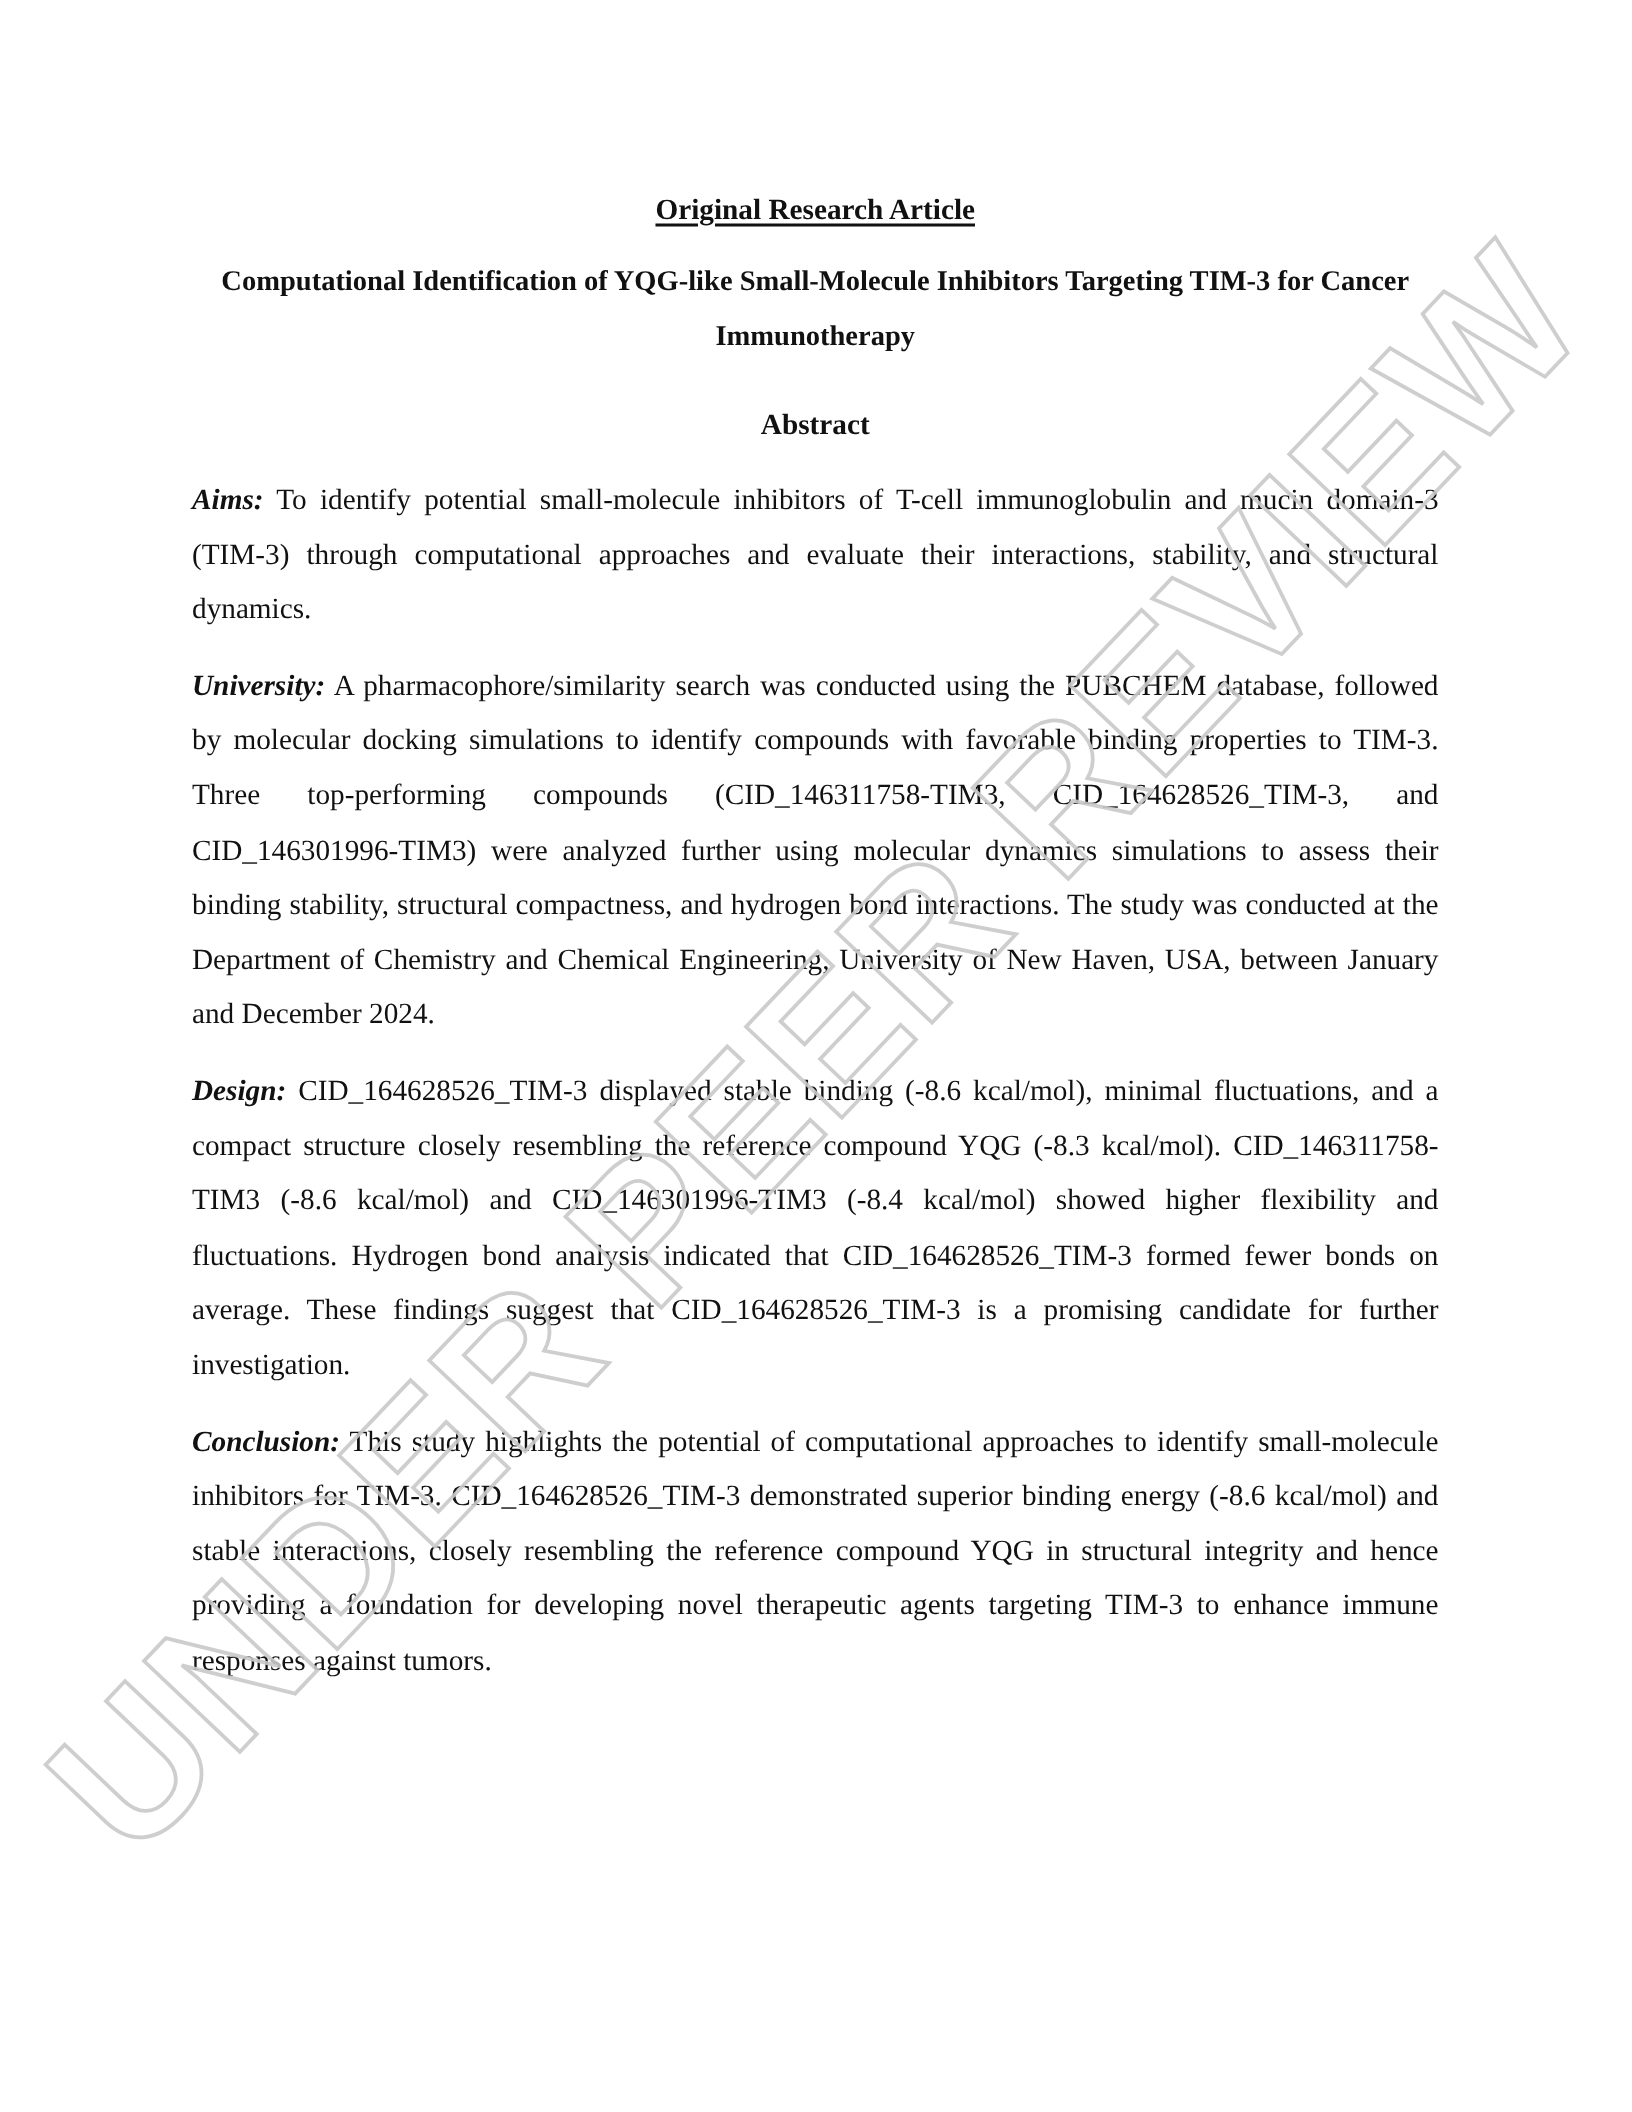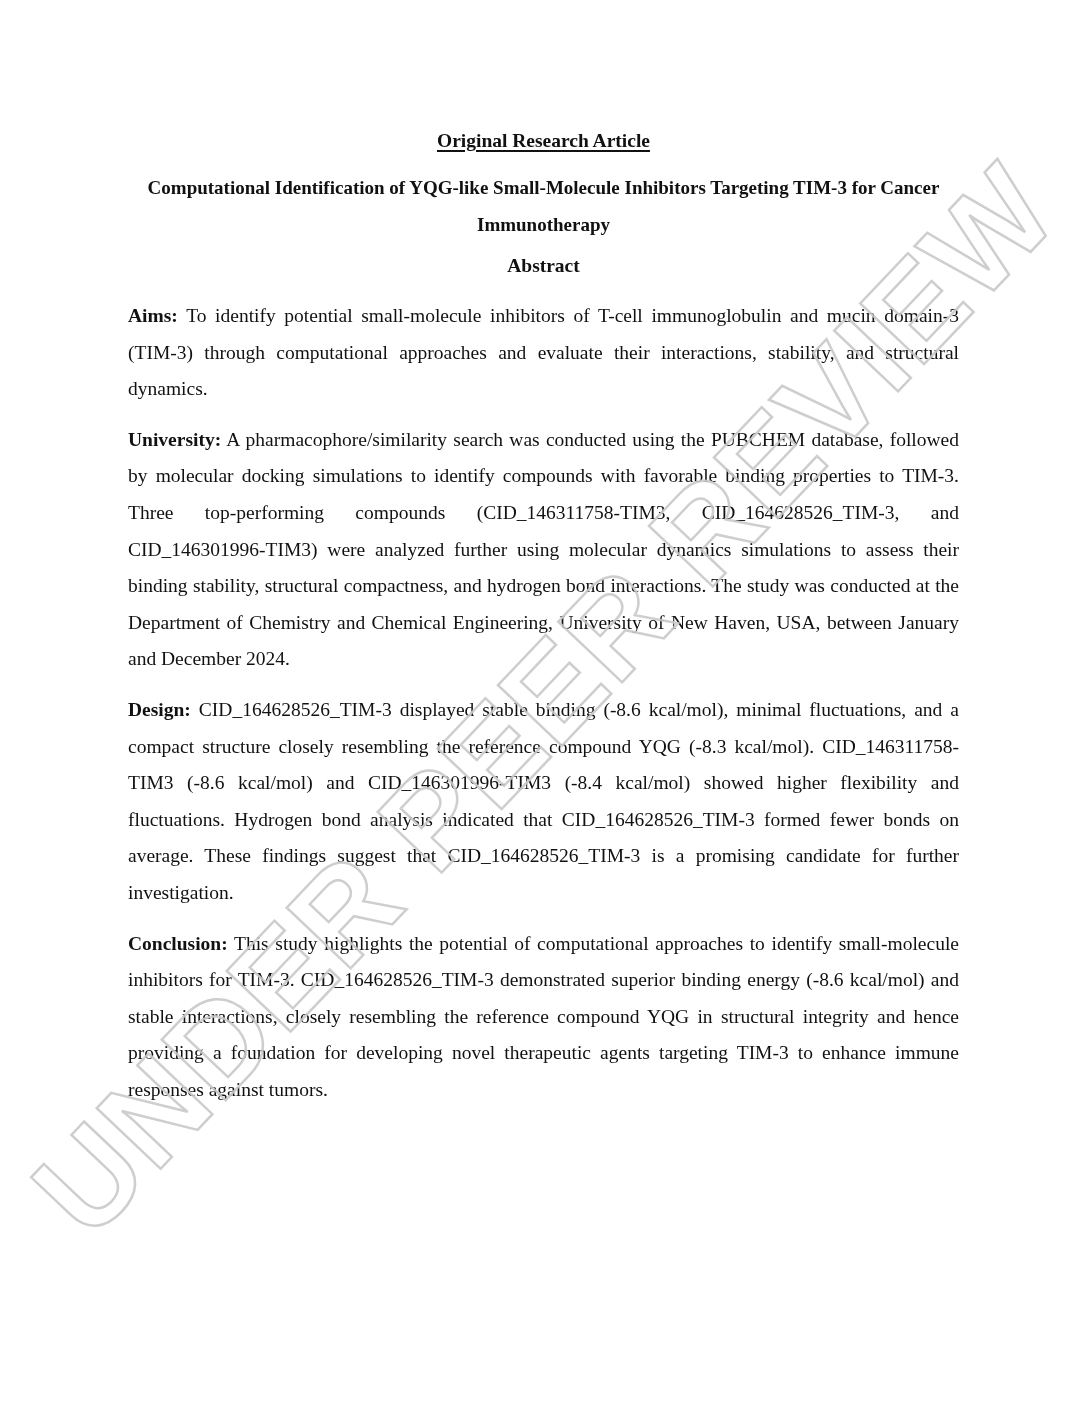--- a/index.html
+++ b/index.html
@@ -43,31 +43,32 @@
       font-weight: bold;
       font-size: 19px;
       line-height: 37px;
       margin: 13px 0 0 0;
     }
     .abstract-heading {
       text-align: center;
       font-weight: bold;
       font-size: 19.5px;
       line-height: 37px;
-      margin: 4px 0 0 0;
+      margin: 22px 0 0 0;
     }
     .para {
       font-size: 19.5px;
       line-height: 36.6px;
       text-align: justify;
       margin: 14px 0 0 0;
     }
     .para:first-of-type { margin-top: 12px; }
     .para .label {
       font-weight: bold;
+      font-style: italic;
     }
     .watermark {
       position: absolute;
       left: 544px;
       top: 700px;
       transform: translate(-50%, -50%) rotate(-46.5deg);
       white-space: nowrap;
       font-family: "Liberation Sans", "DejaVu Sans", sans-serif;
       font-weight: bold;
       font-size: 128px;

